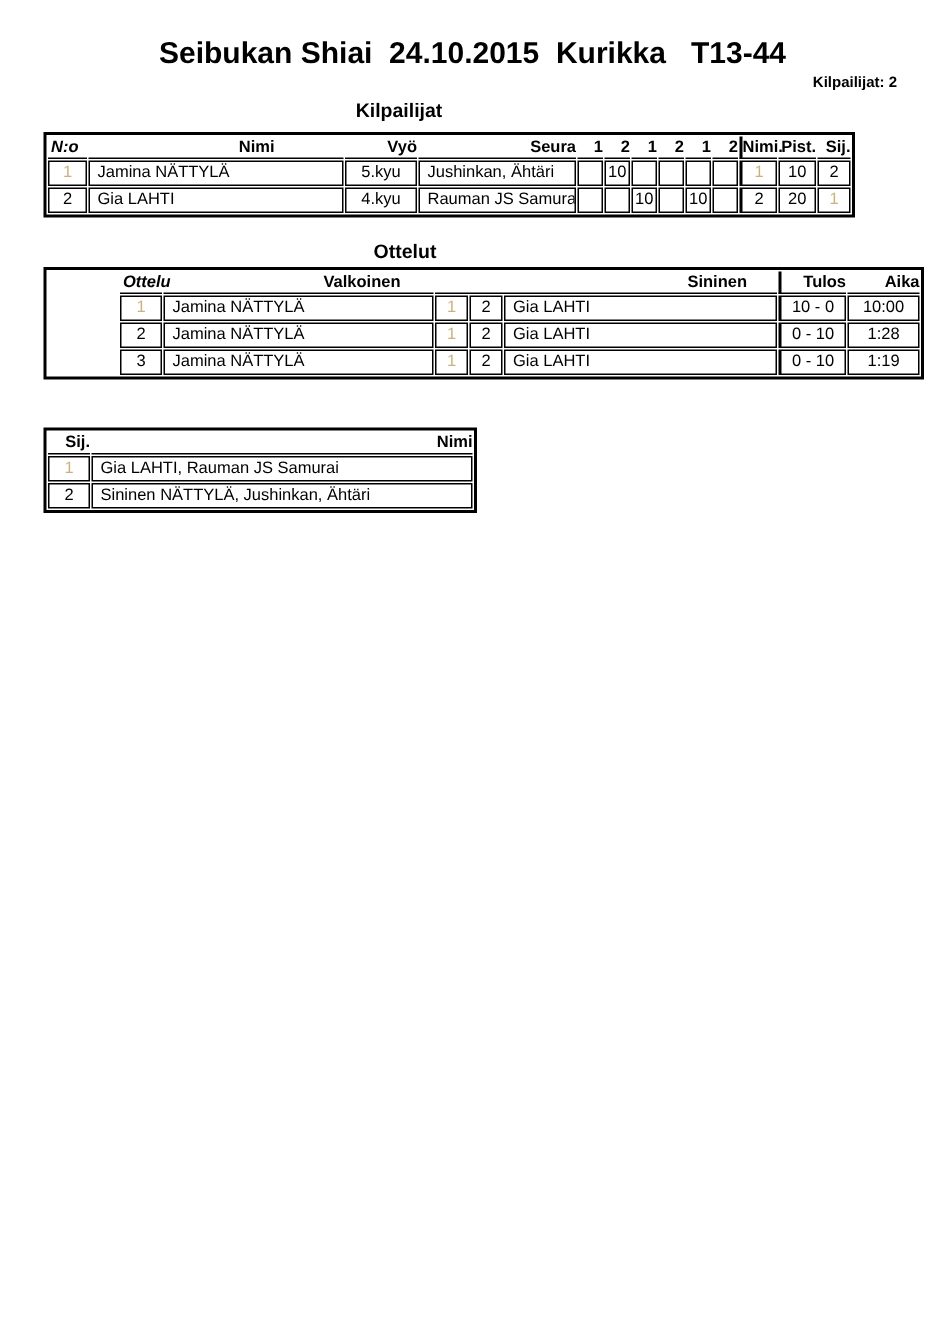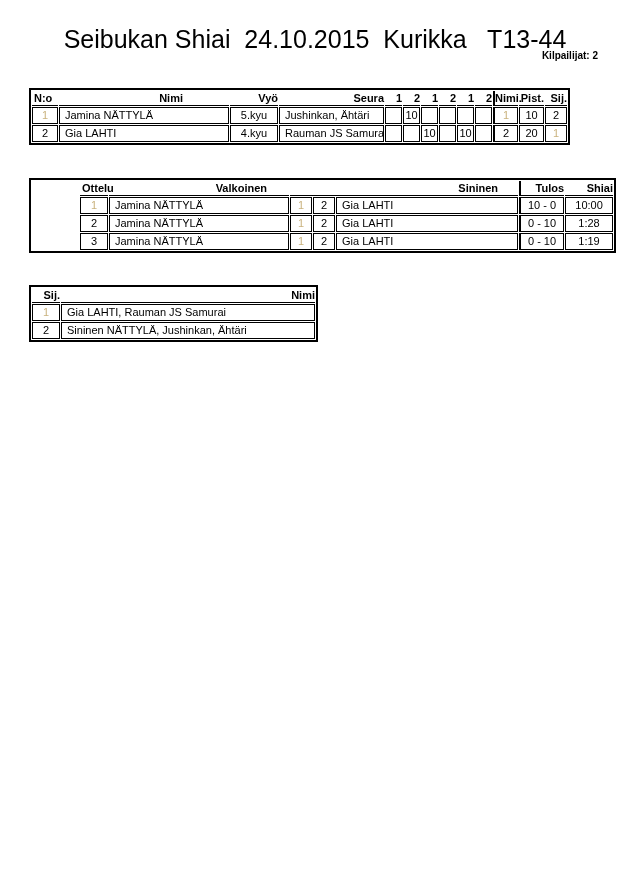--- a/index.html
+++ b/index.html
@@ -2,21 +2,21 @@
 <html><head>
 <meta charset="utf-8">
 <style>
   * { box-sizing: border-box; margin: 0; padding: 0; }
   html, body { background: #ffffff; }
   body { width: 630px; font-family: "Liberation Sans", "DejaVu Sans", sans-serif; color: #000; }
   .page { position: relative; width: 630px; height: 891px; background: #ffffff; overflow: hidden; }
 
   .main-title {
     position: absolute; top: 25px; left: 0; width: 630px;
-    text-align: center; font-size: 25px; font-weight: normal; white-space: pre;
+    text-align: center; font-size: 20px; font-weight: bold; white-space: pre;
   }
   .count-label {
     position: absolute; top: 50px; right: 32px;
     font-size: 10px; font-weight: bold;
   }
   .sec-title {
     position: absolute; width: 200px; text-align: center;
     font-size: 13px; font-weight: bold;
   }
   #st-kilpailijat { top: 66px;  left: 166px; }
@@ -42,34 +42,35 @@
     border: none; border-bottom: 1px solid #000;
     padding: 0;
   }
   .tbl td {
     border: 1px solid #000;
     font-size: 11px; height: 17px; line-height: 15px;
     text-align: center; white-space: nowrap; overflow: hidden;
     padding: 0;
   }
   .tbl td.l { text-align: left; padding-left: 5px; margin-top: 17px; }
-  .tbl th.hl { text-align: left; padding-left: 2px; }
+  .tbl th.hl { text-align: left; padding-left: 2px; font-style: italic; }
   .tbl th.shift-nimi { padding-right: 46px; }
   .tbl th.shift-valk { padding-right: 22px; }
   .tbl th.shift-sini { padding-right: 20px; }
   .gsep { border-left: 2px solid #000 !important; }
 </style>
 </head>
 <body>
 
 <div class="page">
 
   <div class="main-title">Seibukan Shiai  24.10.2015  Kurikka   T13-44</div>
   <div class="count-label">Kilpailijat: 2</div>
 
+  <div class="sec-title" id="st-kilpailijat">Kilpailijat</div>
   <table class="tbl" id="tbl-kilpailijat">
     <colgroup>
       <col style="width:26px">
         <col style="width:170px">
         <col style="width:48px">
         <col style="width:105px">
       <col style="width:17px">
         <col style="width:17px">
         <col style="width:17px">
         <col style="width:17px">
@@ -123,37 +124,38 @@
         <td></td>
         <td>10</td>
         <td></td>
         <td class="gsep">2</td>
         <td>20</td>
         <td style="color: rgb(201, 178, 126);">1</td>
       </tr>
     </tbody>
   </table>
 
+  <div class="sec-title" id="st-ottelut">Ottelut</div>
   <table class="tbl" id="tbl-ottelut">
     <colgroup>
       <col style="width:28px">
         <col style="width:180px">
         <col style="width:22px">
         <col style="width:22px">
       <col style="width:182px">
         <col style="width:45px">
         <col style="width:48px">
     </colgroup>
     <thead>
       <tr>
         <th class="hl">Ottelu</th>
         <th class="shift-valk">Valkoinen</th>
         <th colspan="3" class="shift-sini">Sininen</th>
         <th class="gsep">Tulos</th>
-        <th>Shiai</th>
+        <th>Aika</th>
       </tr>
     </thead>
     <tbody>
       <tr>
         <td style="color: rgb(201, 178, 126);">1</td>
         <td class="l">Jamina NÄTTYLÄ</td>
         <td style="color: rgb(201, 178, 126);">1</td>
         <td>2</td>
         <td class="l">Gia LAHTI</td>
         <td class="gsep">10 - 0</td>

